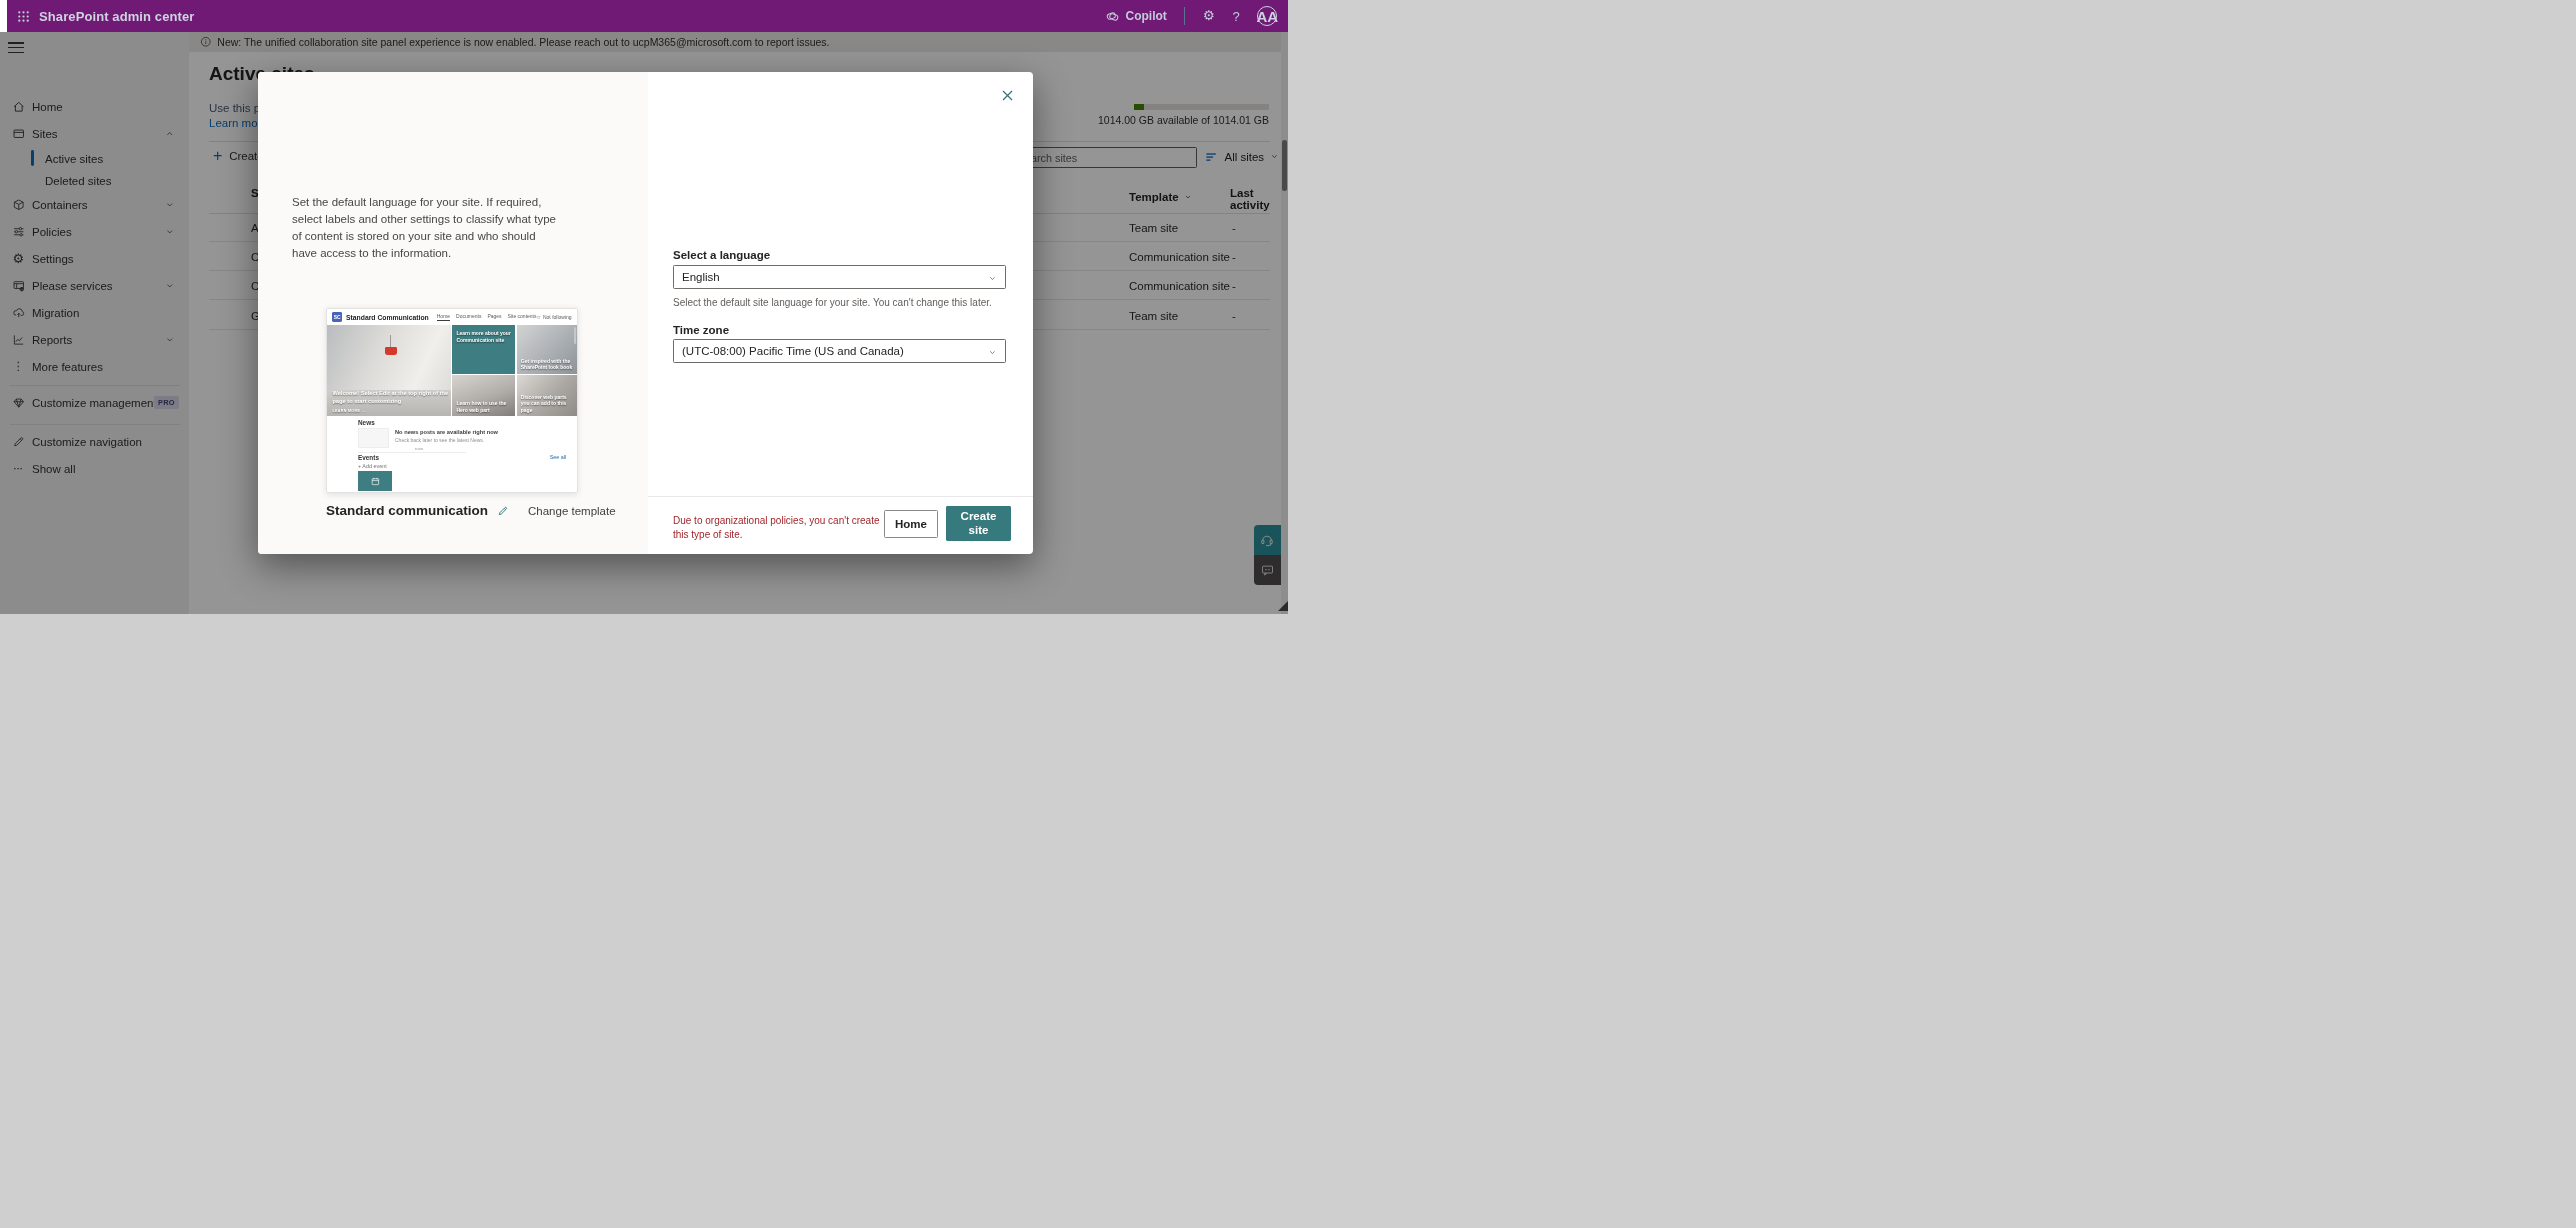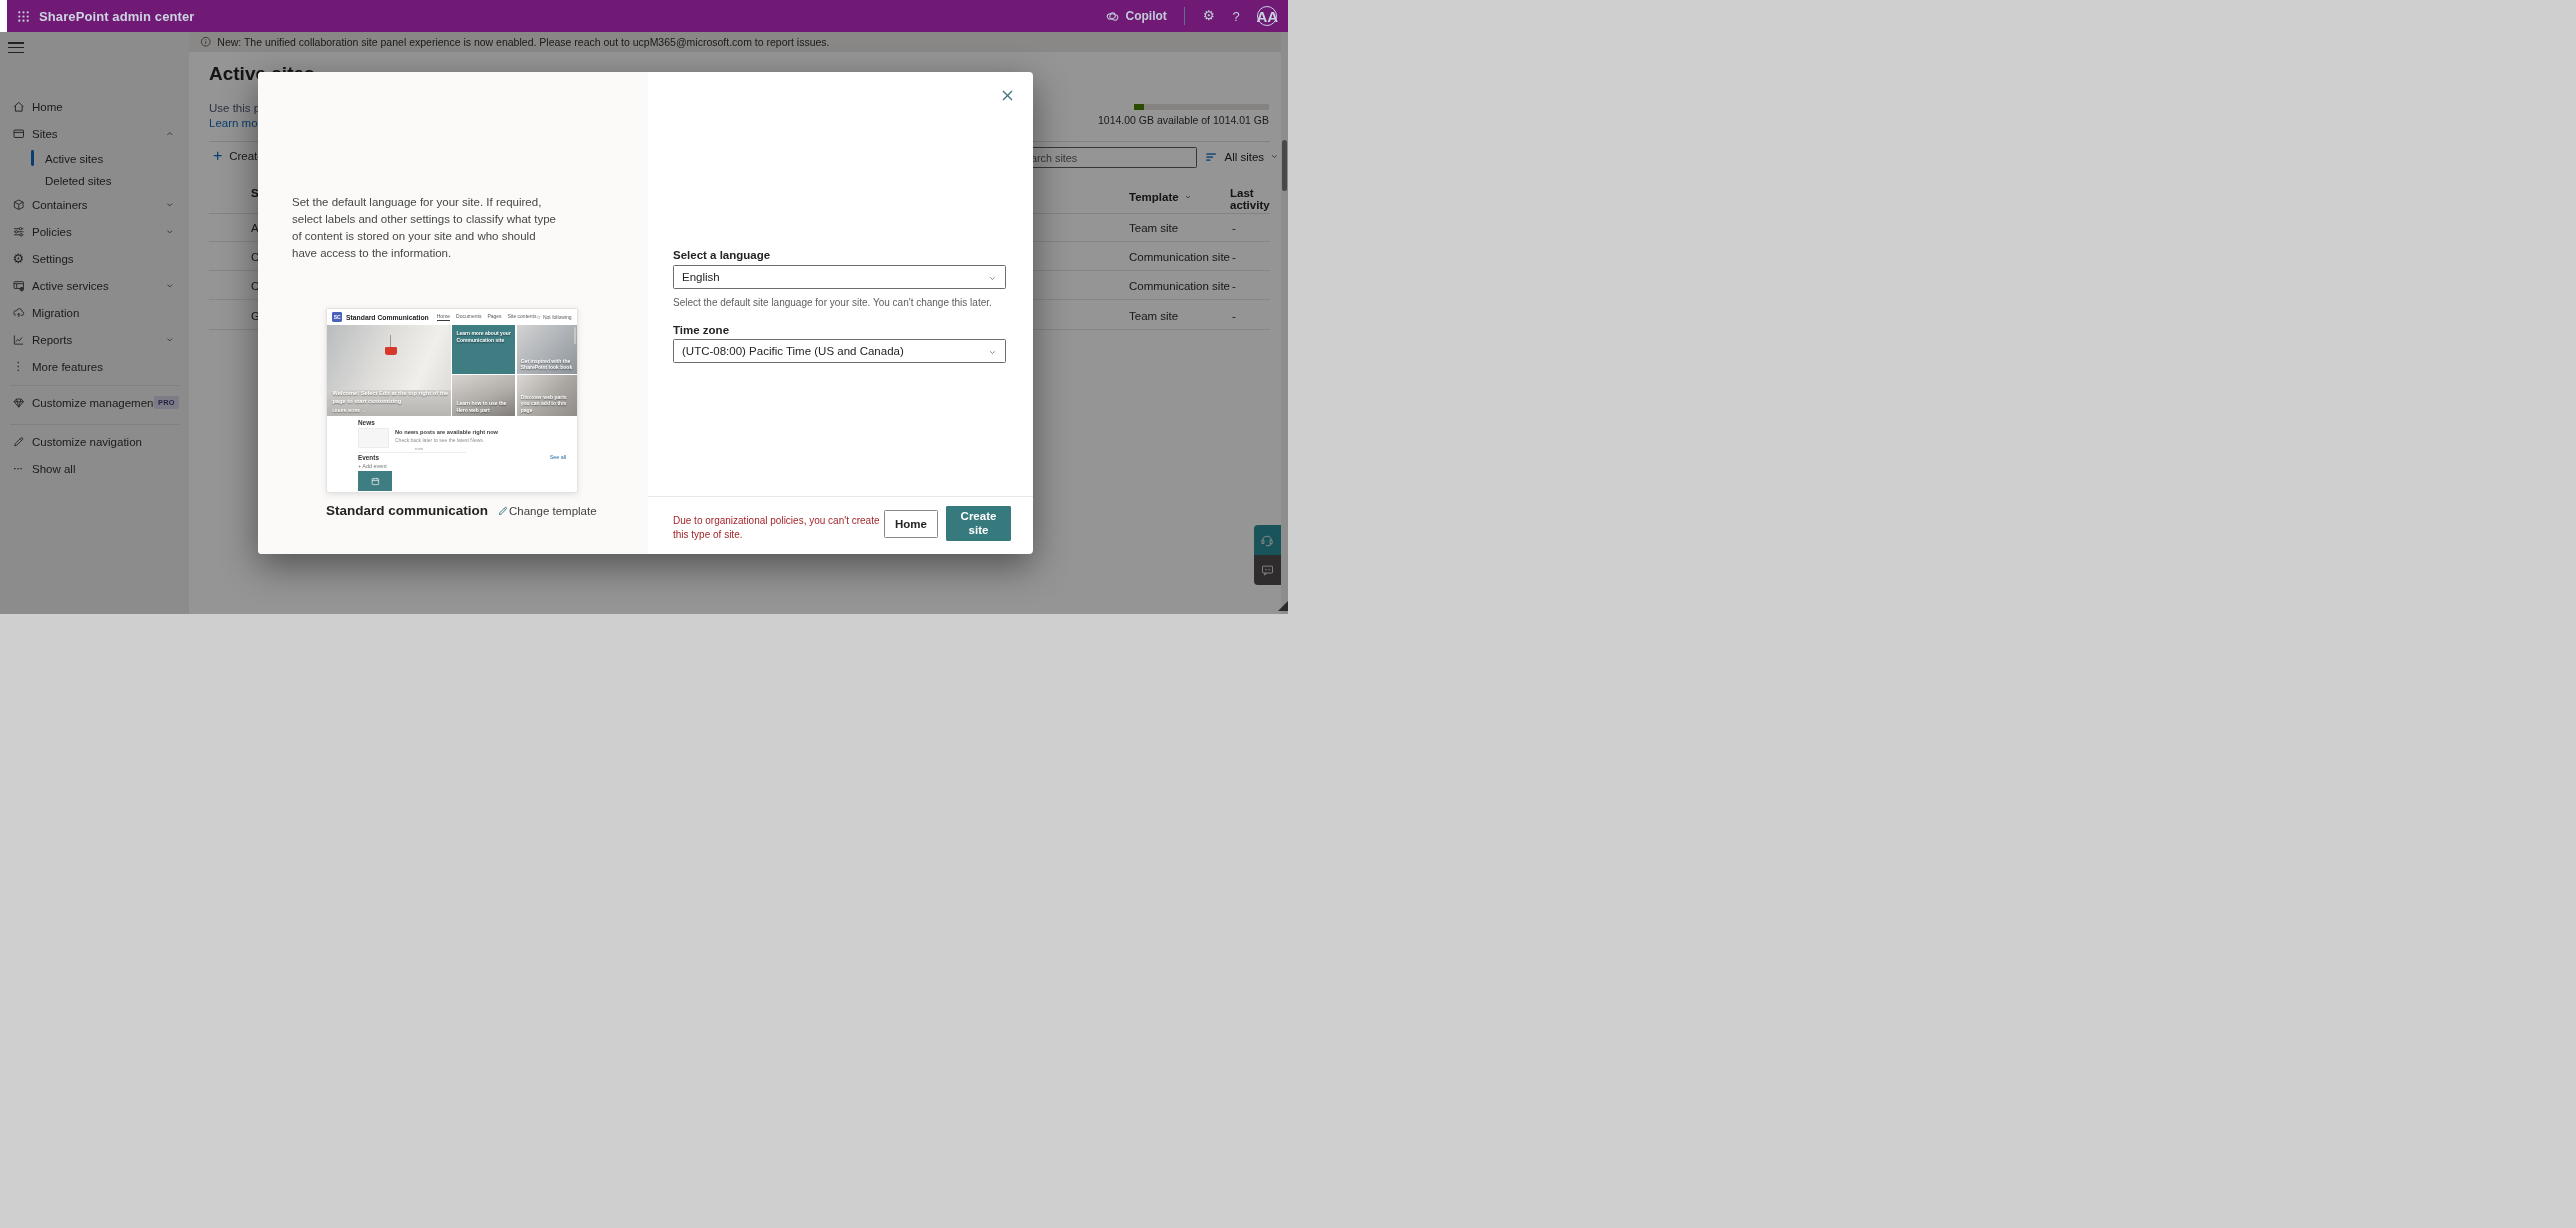--- a/index.html
+++ b/index.html
@@ -113,21 +113,21 @@
   .news-sub{position:absolute;left:68px;top:128px;font-size:5px;color:#8f8f8f;}
   .news-now{position:absolute;left:88px;top:137px;font-size:4.4px;color:#9a9a9a;}
   .mini-divider{position:absolute;left:31px;top:143px;width:108px;height:0.7px;background:#ededed;}
   .see-all{position:absolute;right:10.8px;top:145px;font-size:5.4px;color:#2d6da4;}
   .add-event{position:absolute;left:31px;top:154px;font-size:5.4px;color:#767676;}
   .event-tile{position:absolute;left:31px;top:162px;width:34px;height:20px;background:#3e7d82;
               display:flex;align-items:center;justify-content:center;}
   .card-scroll{position:absolute;right:0.7px;top:17.6px;width:2px;height:17.6px;background:#c9c7c5;border-radius:1.4px;}
 
   .tpl-name{position:absolute;left:68px;top:431px;font-size:13.5px;font-weight:600;color:#242424;}
-  .change-tpl{position:absolute;left:239px;top:433px;display:flex;align-items:center;gap:0;cursor:pointer;}
+  .change-tpl{position:absolute;left:239px;top:433px;display:flex;align-items:center;gap:19px;cursor:pointer;}
   .change-tpl-label{font-size:11.5px;color:#3f3f3f;}
 
   
   .field-label{position:absolute;font-size:11.5px;font-weight:700;color:#242424;}
   .dropdown{position:absolute;left:415px;width:333px;height:24px;border:0.7px solid #6e6b68;border-radius:1.4px;background:#fff;
             display:flex;align-items:center;padding:0 23px 0 8px;font-size:11.5px;color:#242424;cursor:pointer;}
   .dd-chevron{position:absolute;right:8px;top:8px;color:#424242;display:flex;}
   .field-helper{position:absolute;left:415px;top:225px;width:338px;font-size:10px;color:#605e5c;}
   .modal-footer-line{position:absolute;left:390px;top:424px;width:385px;height:0.7px;background:#e8e8e8;}
   .modal-error{position:absolute;left:415px;top:442px;width:216px;font-size:10px;line-height:14px;color:#a4262c;}
@@ -227,21 +227,21 @@
       <span class="nav-icon">
         <svg width="13.5" height="13.5" viewBox="0 0 20 20" fill="none" stroke="#3b3a39" stroke-width="1.3">
             <rect x="3" y="4" width="14" height="10" rx="1"></rect>
             <line x1="3" y1="7" x2="17" y2="7"></line>
             <line x1="7" y1="7" x2="7" y2="14"></line>
             <circle cx="14.5" cy="15" r="2.6"></circle>
             <line x1="14.5" y1="11.8" x2="14.5" y2="18.2"></line>
             <line x1="11.3" y1="15" x2="17.7" y2="15"></line>
           </svg>
         </span>
-      <span class="nav-label">Active services</span>
+      <span class="nav-label">Please services</span>
       <span class="nav-chevron">
         <svg width="9.5" height="9.5" viewBox="0 0 20 20" fill="none" stroke="#3b3a39" stroke-width="1.6">
             <polyline points="5,7.5 10,12.5 15,7.5"></polyline>
           </svg>
         </span>
     </div>
 
     <div class="nav-item" style="top:267px">
       <span class="nav-icon">
         <svg width="13.5" height="13.5" viewBox="0 0 20 20" fill="none" stroke="#3b3a39" stroke-width="1.3">

